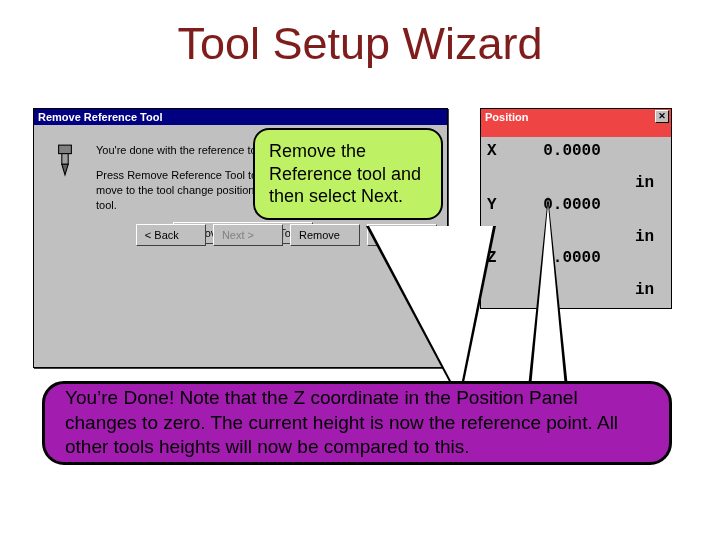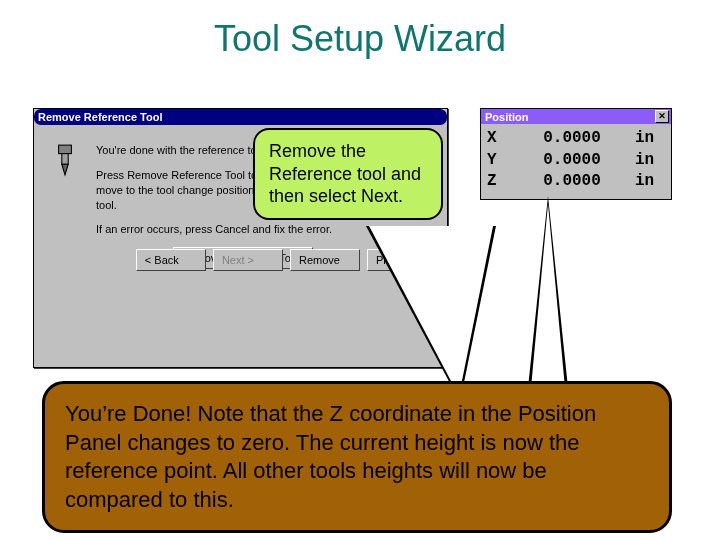--- a/index.html
+++ b/index.html
@@ -11,43 +11,42 @@
     font-family: Arial, sans-serif;
     position: relative;
     overflow: hidden;
   }
   .slide-title {
     position: absolute;
     top: 18px;
     left: 0;
     right: 0;
     text-align: center;
-    font-size: 36px;
-    color: #0f766e;
+    font-size: 45px;
+    color: #7f1d1d;
     font-weight: normal;
   }
   
   .wizard {
     position: absolute;
     left: 33px;
     top: 108px;
     width: 415px;
     height: 260px;
     background: #c0c0c0;
     border: 1px solid #000;
     box-shadow: 1px 1px 0 #404040;
   }
   .titlebar {
     background: #000080;
     color: #fff;
     font-size: 11px;
     font-weight: bold;
     padding: 2px 4px;
     font-family: "MS Sans Serif", Tahoma, sans-serif;
-    border-radius: 7px;
   }
   .wizard-body {
     position: relative;
     padding: 18px 12px 12px 12px;
     font-family: "MS Sans Serif", Tahoma, sans-serif;
     font-size: 11px;
     color: #000;
   }
   .wizard-icon {
     position: absolute;
@@ -97,25 +96,25 @@
     top: 108px;
     width: 192px;
     background: #c0c0c0;
     border: 1px solid #000;
     font-family: "Courier New", monospace;
   }
   .pos-titlebar {
     display: flex;
     align-items: center;
     justify-content: space-between;
-    background: #8b5cf6;
+    background: #ef4444;
     color: #fff;
     font-size: 11px;
     font-weight: bold;
-    padding: 1px 2px 1px 4px;
+    padding: 1px 2px 14px 4px;
     font-family: "MS Sans Serif", Tahoma, sans-serif;
   }
   .close-btn {
     width: 14px;
     height: 13px;
     background: #c0c0c0;
     border: 1px solid #000;
     border-top-color: #fff;
     border-left-color: #fff;
     font-size: 9px;
@@ -129,21 +128,21 @@
     padding: 4px 6px 6px 6px;
   }
   .pos-row {
     display: flex;
     font-size: 16px;
     font-weight: bold;
     line-height: 1.35;
   }
   .pos-axis { width: 28px; }
   .pos-val { flex: 1; text-align: center; padding-right: 6px; }
-  .pos-unit { width: 30px; }
+  .pos-unit { width: 30px; margin-top: 32px; }
   
   .callout1 {
     position: absolute;
     left: 253px;
     top: 128px;
     width: 190px;
     background: #bef264;
     border: 2px solid #000;
     border-radius: 16px;
     padding: 10px 14px;
@@ -169,25 +168,25 @@
     border-right: 96px solid transparent;
     border-top: 170px solid #fff;
     transform: skewX(20deg);
   }
   
   .callout2 {
     position: absolute;
     left: 42px;
     top: 381px;
     width: 630px;
-    background: #a16207;
+    background: #a21caf;
     border: 3px solid #000;
     border-radius: 22px;
-    padding: 16px 20px;
-    font-size: 22px;
+    padding: 2px 20px;
+    font-size: 19px;
     line-height: 1.3;
   }
   .callout2-bg-tri {
     position: absolute;
     left: 528px;
     top: 196px;
     width: 0; height: 0;
     border-left: 20px solid transparent;
     border-right: 20px solid transparent;
     border-bottom: 192px solid #000;
@@ -211,21 +210,20 @@
   <div class="titlebar">Remove Reference Tool</div>
   <div class="wizard-body">
     <svg class="wizard-icon" viewBox="0 0 32 32">
       <rect x="10" y="2" width="12" height="8" fill="#808080" stroke="#000"></rect>
       <rect x="13" y="10" width="6" height="10" fill="#a0a0a0" stroke="#000"></rect>
       <polygon points="13,20 19,20 16,30" fill="#606060" stroke="#000"></polygon>
     </svg>
     <div class="wizard-text">
       <p>You're done with the reference tool.</p>
       <p>Press Remove Reference Tool to remove the tool; the machine will move to the tool change position so you can remove the reference tool.</p>
-      <p>If an error occurs, press Cancel and fix the error.</p>
     </div>
     <div class="tool-btn-row">
       <span class="btn"><span class="ul">R</span><span>emove Reference Tool</span></span>
     </div>
     <div class="nav-row">
       <span class="btn">&lt; Back</span>
       <span class="btn disabled">Next &gt;</span>
       <span class="btn">Remove</span>
       <span class="btn">Press</span>
     </div>

